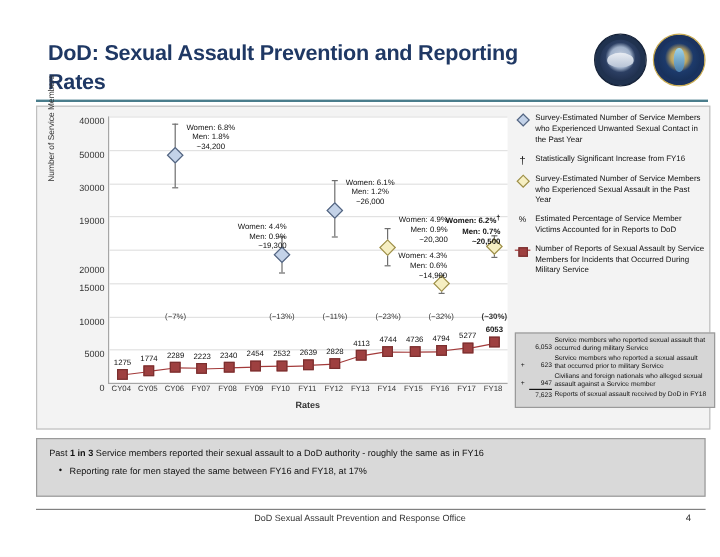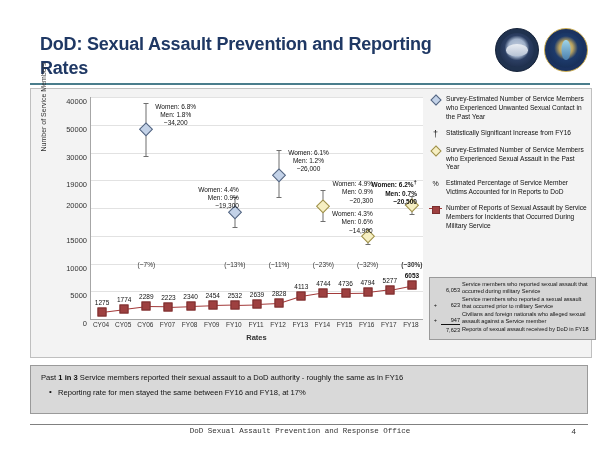--- a/index.html
+++ b/index.html
@@ -142,21 +142,21 @@
   }
   .bb-lead{font-size:7.6px;color:#111;margin:2px 0 0 2px;}
   .bb-lead b{font-weight:bold;}
   .bb-item{font-size:7.6px;color:#111;margin:6px 0 0 10px;position:relative;padding-left:9px;}
   .bb-item:before{content:"\2022";position:absolute;left:0;top:-1px;font-size:8px;}
 
   
   .footer-rule{position:absolute;left:30px;top:424px;width:558px;height:1px;background:#808080;}
   .footer-txt{
     position:absolute;left:0;right:0;top:427px;text-align:center;
-    font-size:7.5px;color:#333;font-family:Liberation Mono, monospace;
+    font-size:7.5px;color:#333;
   }
   .footer-num{position:absolute;right:24px;top:427px;font-size:8px;color:#333;}
 </style>
 </head>
 <body>
 
 <div class="slide">
 
   <div class="title">DoD: Sexual Assault Prevention and Reporting Rates</div>
   <div class="title-rule"></div>
@@ -168,21 +168,21 @@
 
   <div class="chart-card">
 
     <div class="plot-wrap">
       <div class="y-title">Number of Service Members</div>
       <div class="y-ticks" id="y-ticks">
           <div class="y-tick" style="top: 226px;">0</div>
           <div class="y-tick" style="top: 198.25px;">5000</div>
           <div class="y-tick" style="top: 170.5px;">10000</div>
           <div class="y-tick" style="top: 142.75px;">15000</div>
-          <div class="y-tick" style="top: 108px;">20000</div>
+          <div class="y-tick" style="top: 128px;">20000</div>
           <div class="y-tick" style="top: 87.25px;">19000</div>
           <div class="y-tick" style="top: 59.5px;">30000</div>
           <div class="y-tick" style="top: 31.75px;">50000</div>
           <div class="y-tick" style="top: 4px;">40000</div>
         </div>
       <div class="plot" id="plot">
           <div class="gridline" style="top: 194.25px;"></div>
           <div class="gridline" style="top: 166.5px;"></div>
           <div class="gridline" style="top: 138.75px;"></div>
           <div class="gridline" style="top: 111px;"></div>

